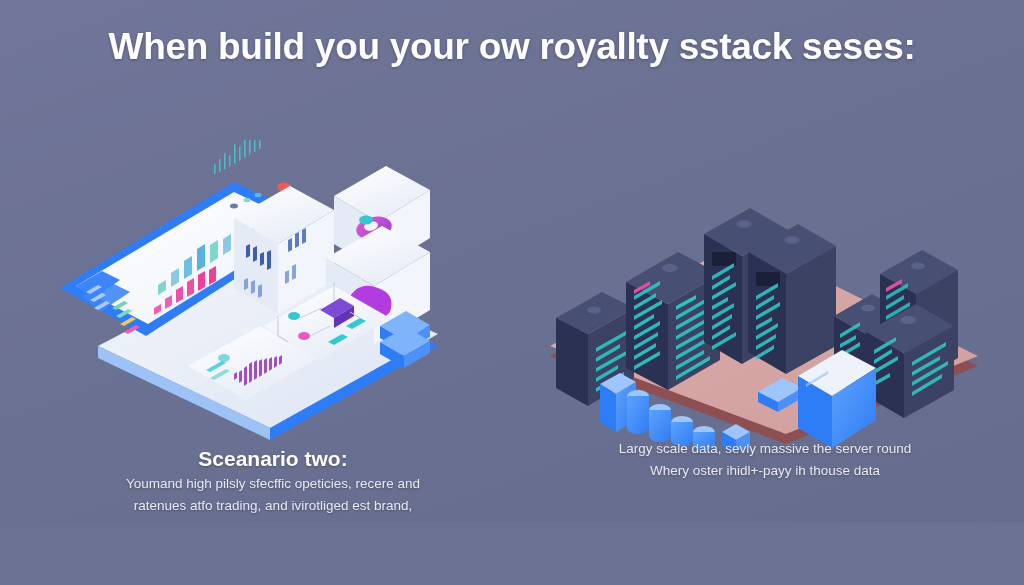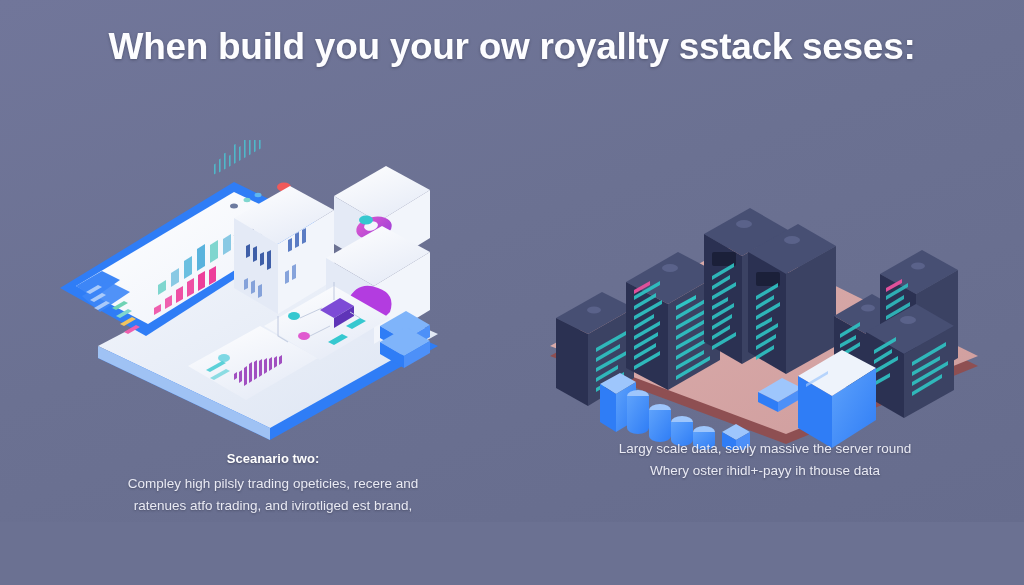--- a/index.html
+++ b/index.html
@@ -65,21 +65,21 @@
     font-size: 13.5px;
     line-height: 22px;
     text-shadow: 0 1px 2px rgba(45,47,68,0.5);
   }
   #caption-left  { left: 38px;  top: 448px; }
   #caption-right { left: 530px; top: 438px; }
 
   .caption-head {
     display: block;
     color: #ffffff;
-    font-size: 13px;
+    font-size: 21px;
     font-weight: bold;
     margin-bottom: 3px;
   }
   .caption-line { display: block; white-space: nowrap; }
 </style>
 </head>
 <body>
 
 <div id="stage">
 
@@ -444,21 +444,21 @@
           <path d="M268 236 L268 288 L302 308 L302 256 Z" fill="#2f7df6"></path>
           <path d="M302 256 L346 228 L346 280 L302 308 Z" fill="url(#blueBar)"></path>
           <path d="M276 244 L298 231 L298 234 L276 247 Z" fill="#9ec6fc" opacity="0.7"></path>
         </g>
       </svg>
     </div>
   </div>
 
   <div class="caption" id="caption-left">
     <span class="caption-head">Sceanario two:</span>
-    <span class="caption-line">Compley high pilsly trading opeticies, recere and</span>
+    <span class="caption-line">Youmand high pilsly sfecffic opeticies, recere and</span>
     <span class="caption-line">ratenues atfo  trading, and ivirotliged est brand,</span>
   </div>
 
   <div class="caption" id="caption-right">
     <span class="caption-line">Largy scale data, sevly massive the server round</span>
     <span class="caption-line">Whery oster ihidl+-payy ih thouse data</span>
   </div>
 
 </div>
 

